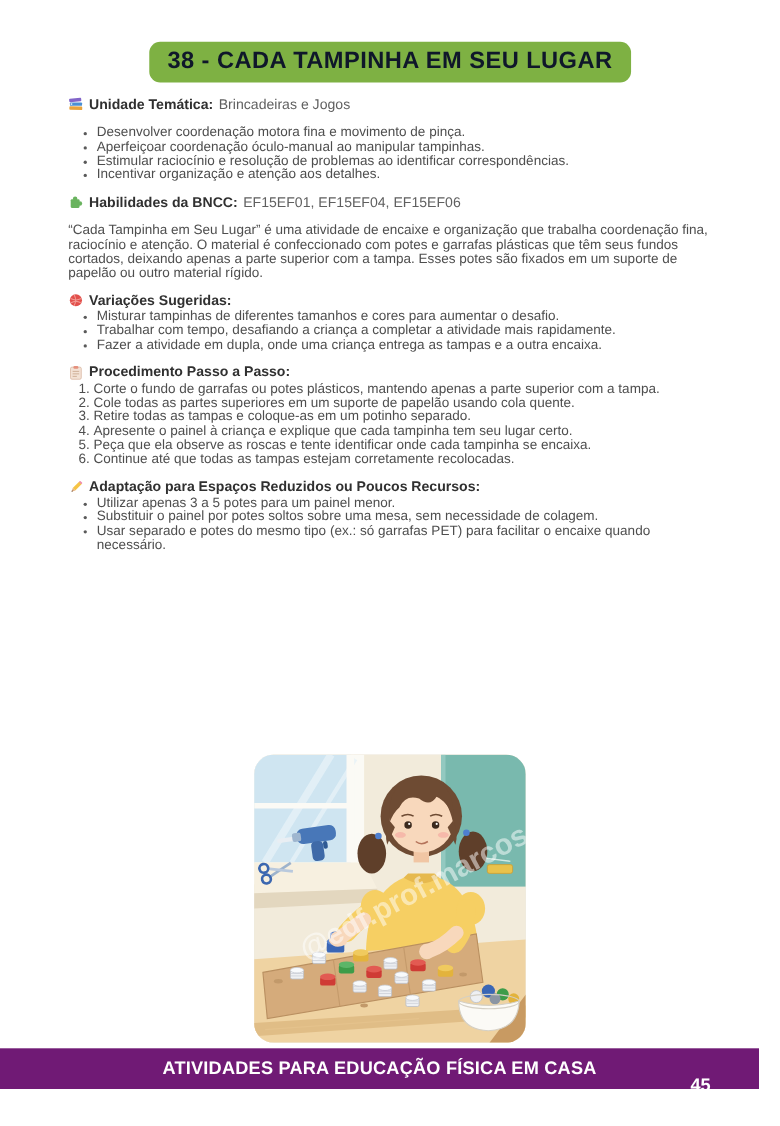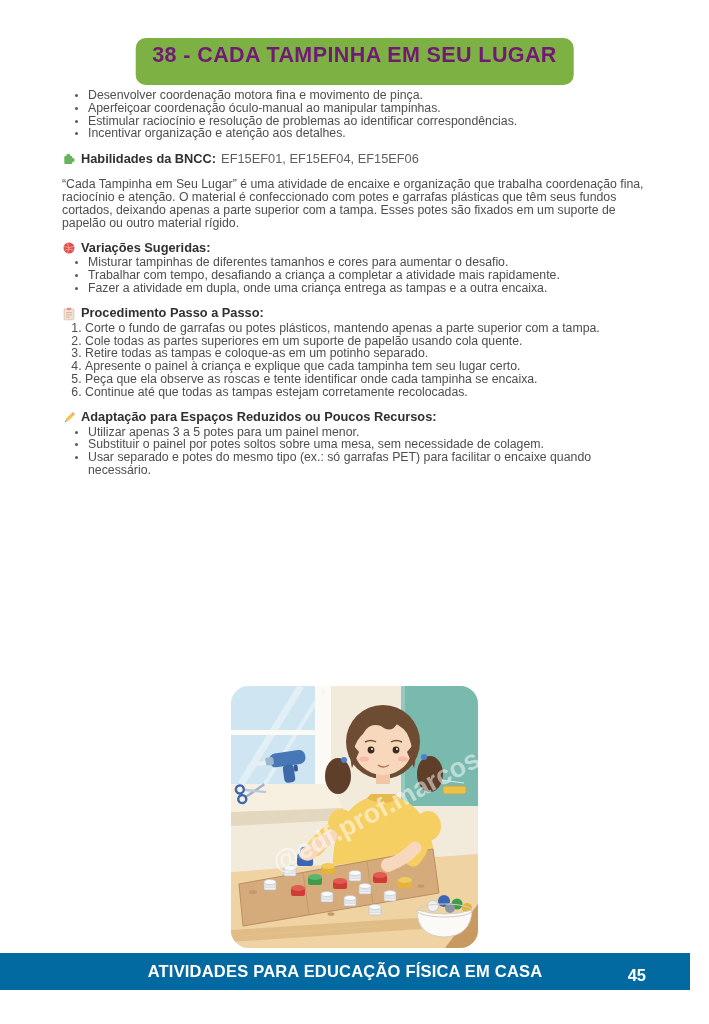--- a/index.html
+++ b/index.html
@@ -5,22 +5,22 @@
   html,body{margin:0;padding:0;}
   body{
     width:709px;height:1024px;position:relative;background:#ffffff;
     font-family:"Liberation Sans", sans-serif;overflow:hidden;
   }
   .page{position:absolute;inset:0;}
 
   
   .banner{
     position:absolute;top:38px;left:50%;transform:translateX(-50%);
-    background:#7EB143;color:#701a75;font-weight:700;font-size:21.5px;
-    letter-spacing:.4px;padding:5px 17px 17px;border-radius:10px;white-space:nowrap;
+    background:#7EB143;color:#0f172a;font-weight:700;font-size:21.5px;
+    letter-spacing:.4px;padding:5px 17px 7px;border-radius:10px;white-space:nowrap;
   }
 
   
   .content{
     position:absolute;left:62px;top:88px;width:590px;
     color:#4e4e4e;font-size:12.3px;line-height:12.8px;
   }
   .section{margin-bottom:12px;}
   .heading{display:flex;align-items:center;gap:5px;color:#303030;font-weight:700;font-size:12.8px;}
   .heading .icon{width:14px;height:14px;flex:0 0 14px;display:inline-flex;}
@@ -36,38 +36,52 @@
   
   .illustration{
     position:absolute;left:231px;top:686px;width:247px;height:262px;
     border-radius:18px;overflow:hidden;background:#f2ebdb;
     box-shadow:0 0 0 1px #ece9e2 inset;
   }
   .illustration svg{display:block;width:247px;height:262px;}
 
   
   .footer{
-    position:absolute;left:0;top:953px;width:690px;height:37px;background:#0369a1;
+    position:absolute;left:0;top:953px;width:690px;height:37px;background:#701a75;
     display:flex;align-items:center;justify-content:center;
   }
   .footer-text{color:#fff;font-weight:700;font-size:16.5px;letter-spacing:.2px;}
   .footer-page{
-    position:absolute;right:44px;top:4px;height:37px;display:flex;align-items:center;
+    position:absolute;right:44px;top:16px;height:37px;display:flex;align-items:center;
     color:#fff;font-weight:700;font-size:16.5px;
   }
 </style>
 </head>
 <body>
 
 <div class="page">
 
   <div class="banner">38 - CADA TAMPINHA EM SEU LUGAR</div>
 
   <div class="content">
 
+    <div class="section">
+      <div class="heading">
+        <span class="icon">
+          <svg viewBox="0 0 16 16">
+            <rect x="1" y="1.6" width="12.6" height="3.5" rx="0.9" fill="#8265c9" transform="rotate(-5 7 3.5)"></rect>
+            <rect x="1.8" y="5.8" width="12.6" height="3.5" rx="0.9" fill="#4a8fd3"></rect>
+            <rect x="1.2" y="10" width="13.4" height="3.6" rx="0.9" fill="#e8a33d" transform="rotate(2 8 12)"></rect>
+            <rect x="2.6" y="6.7" width="1.6" height="1.7" fill="#dfeafd"></rect>
+          </svg>
+        </span>
+        <span>Unidade Temática:</span>
+        <span class="h-value">Brincadeiras e Jogos</span>
+      </div>
+    </div>
 
     <div class="section">
       <ul class="bullets">
         <li>Desenvolver coordenação motora fina e movimento de pinça.</li>
         <li>Aperfeiçoar coordenação óculo-manual ao manipular tampinhas.</li>
         <li>Estimular raciocínio e resolução de problemas ao identificar correspondências.</li>
         <li>Incentivar organização e atenção aos detalhes.</li>
       </ul>
     </div>
 

